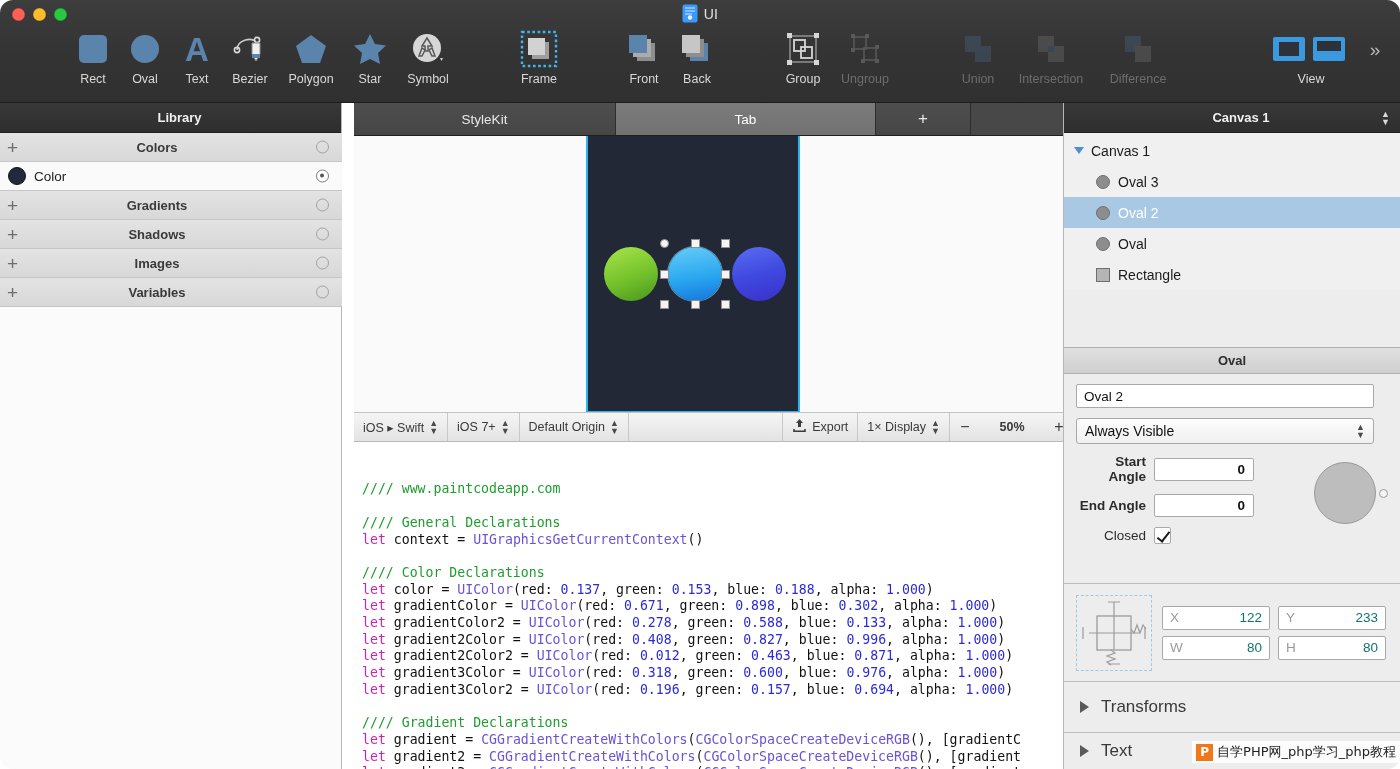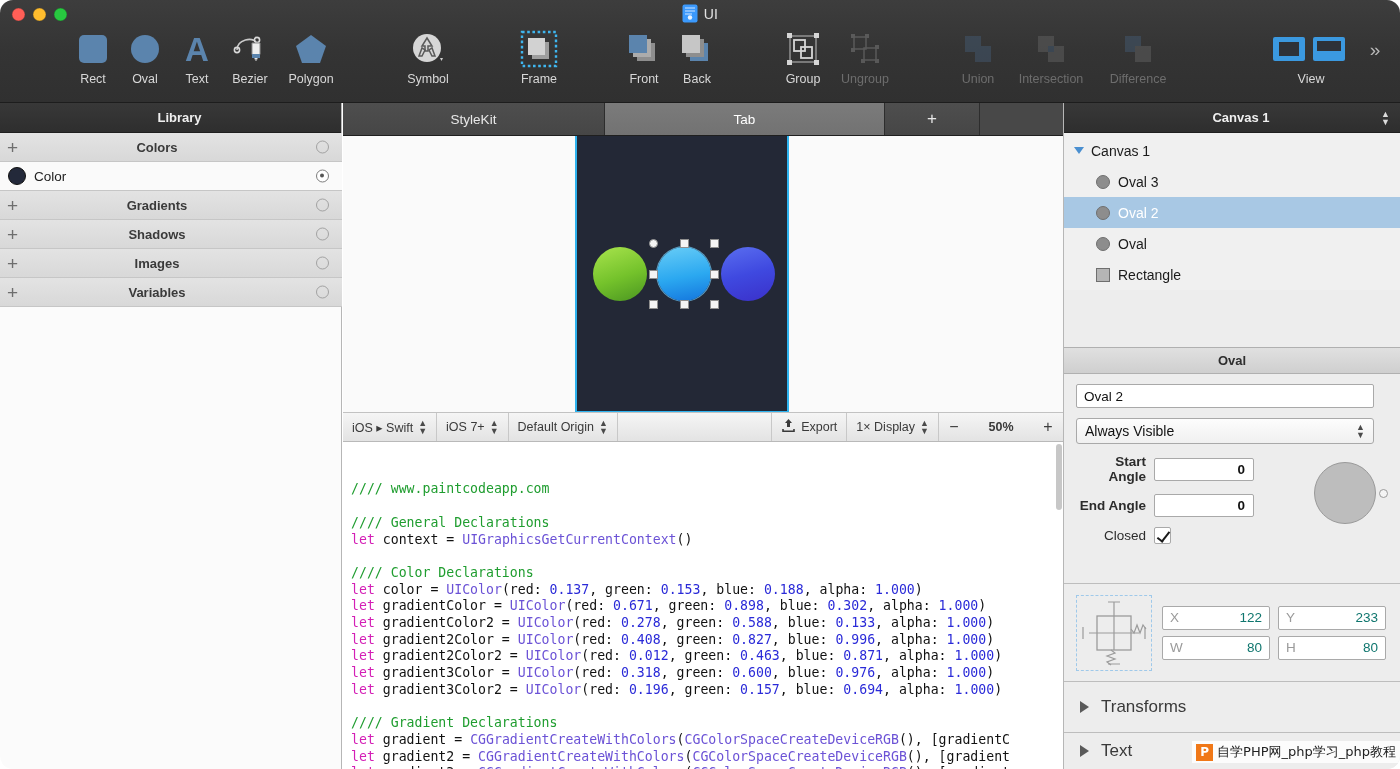--- a/index.html
+++ b/index.html
@@ -84,31 +84,31 @@
     width: 13px; height: 13px; border-radius: 50%;
     border: 1.5px solid #a2a2a2; background: transparent;
   }
   .radio.on { border-color: #7d7d7d; background: #fff; }
   .radio.on::after {
     content:''; position: absolute; left: 3px; top: 3px;
     width: 4px; height: 4px; border-radius: 50%; background: #555;
   }
 
   
-  .center { position: absolute; left: 343px; top: 103px; width: 720px; height: 666px; background: #0c4a6e; }
+  .center { position: absolute; left: 354px; top: 103px; width: 720px; height: 666px; background: #0c4a6e; }
 
   .tabbar { height: 33px; display: flex; background: #484848; border-bottom: 1px solid #1f1f1f; }
   .tab {
     display: flex; align-items: center; justify-content: center;
     color: #e8e8e8; font-size: 13.5px; border-right: 1px solid #2d2d2d;
     background: linear-gradient(to bottom,#4e4e4e,#464646);
   }
   .tab.active { background: linear-gradient(to bottom,#7b7b7b,#727272); color: #fff; }
   .tab.t1 { width: 262px; }
-  .tab.t2 { width: 280px; }
+  .tab.t2 { width: 260px; }
   .tab.add { width: 95px; font-size: 17px; }
 
   .canvasarea {
     position: relative; height: 277px; background: #fafafa;
     border-bottom: 1px solid #c2c2c2; overflow: hidden;
   }
   .artboard {
     position: absolute; left: 232px; top: 0px; width: 214px; height: 277px;
     background: #232836;
     border-left: 2px solid #2eb3ef; border-right: 2px solid #2eb3ef;
@@ -334,20 +334,28 @@
 
       <div class="tool" style="left:279px">
         <span class="glyph">
           <svg width="34" height="34" viewBox="0 0 34 34">
               <polygon points="17,3 32,14 26,31 8,31 2,14" fill="#5b84ad"></polygon>
             </svg>
         </span>
         <span class="lbl">Polygon</span>
       </div>
 
+      <div class="tool" style="left:338px">
+        <span class="glyph">
+          <svg width="34" height="34" viewBox="0 0 34 34">
+            <path d="M17 2 L22 12 L33 13.5 L25 21 L27 32 L17 27 L7 32 L9 21 L1 13.5 L12 12 Z" fill="#5b84ad"></path>
+          </svg>
+        </span>
+        <span class="lbl">Star</span>
+      </div>
 
       <div class="tool" style="left:396px">
         <span class="glyph">
           <svg width="34" height="34" viewBox="0 0 34 34">
             <circle cx="16" cy="16" r="14" fill="#d6d6d6"></circle>
             <path d="M16 6 l5 8 h-4 v5 h-3 v-5 h-3 z" fill="none" stroke="#5a5a5a" stroke-width="1.5"></path>
             <path d="M8 24 l3 -8 3 2 -3 6 z" fill="none" stroke="#5a5a5a" stroke-width="1.5"></path>
             <path d="M24 24 l-3 -8 -3 2 3 6 z" fill="none" stroke="#5a5a5a" stroke-width="1.5"></path>
             <path d="M29 26 l3 0 -1.5 3 z" fill="#cfcfcf"></path>
           </svg>

